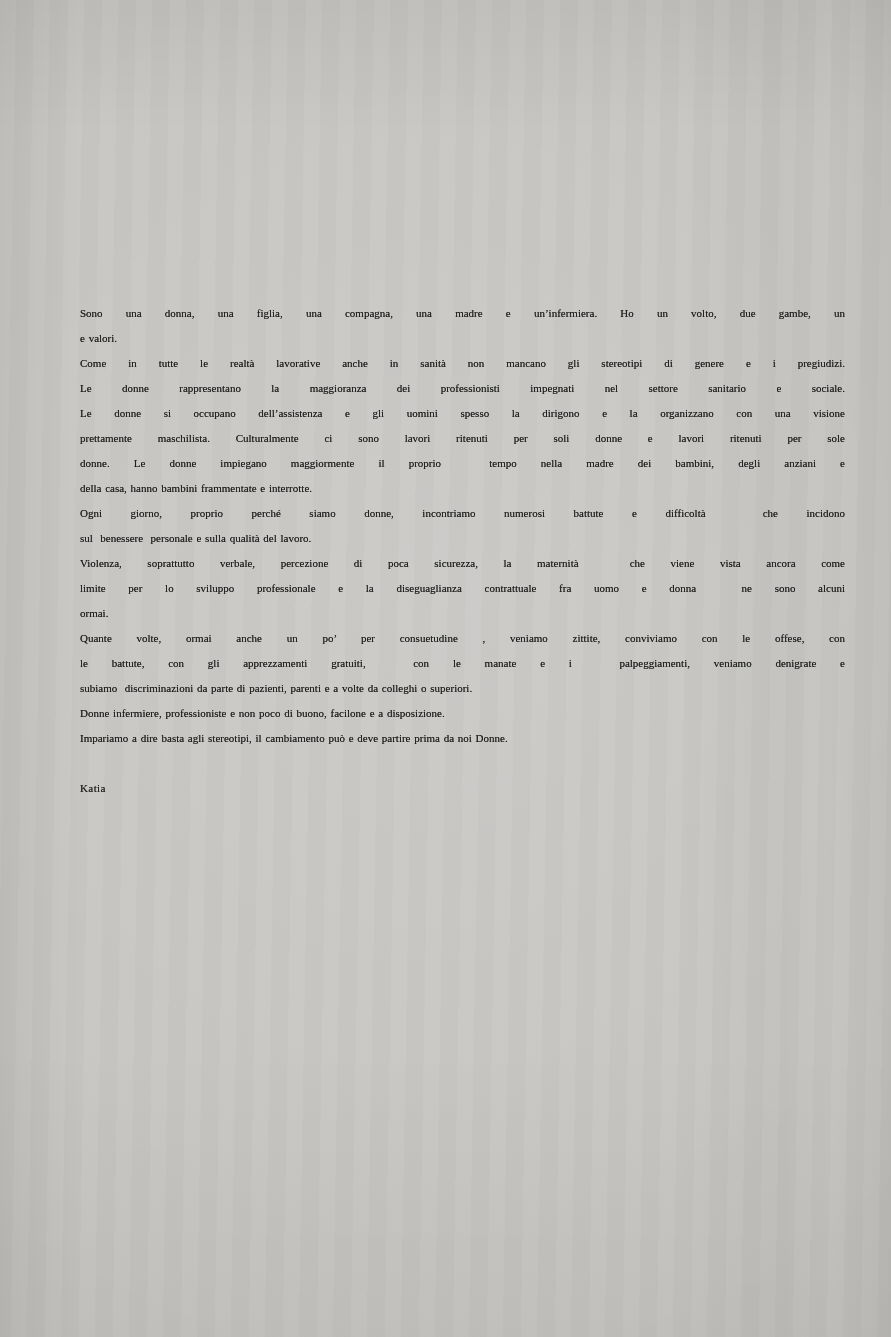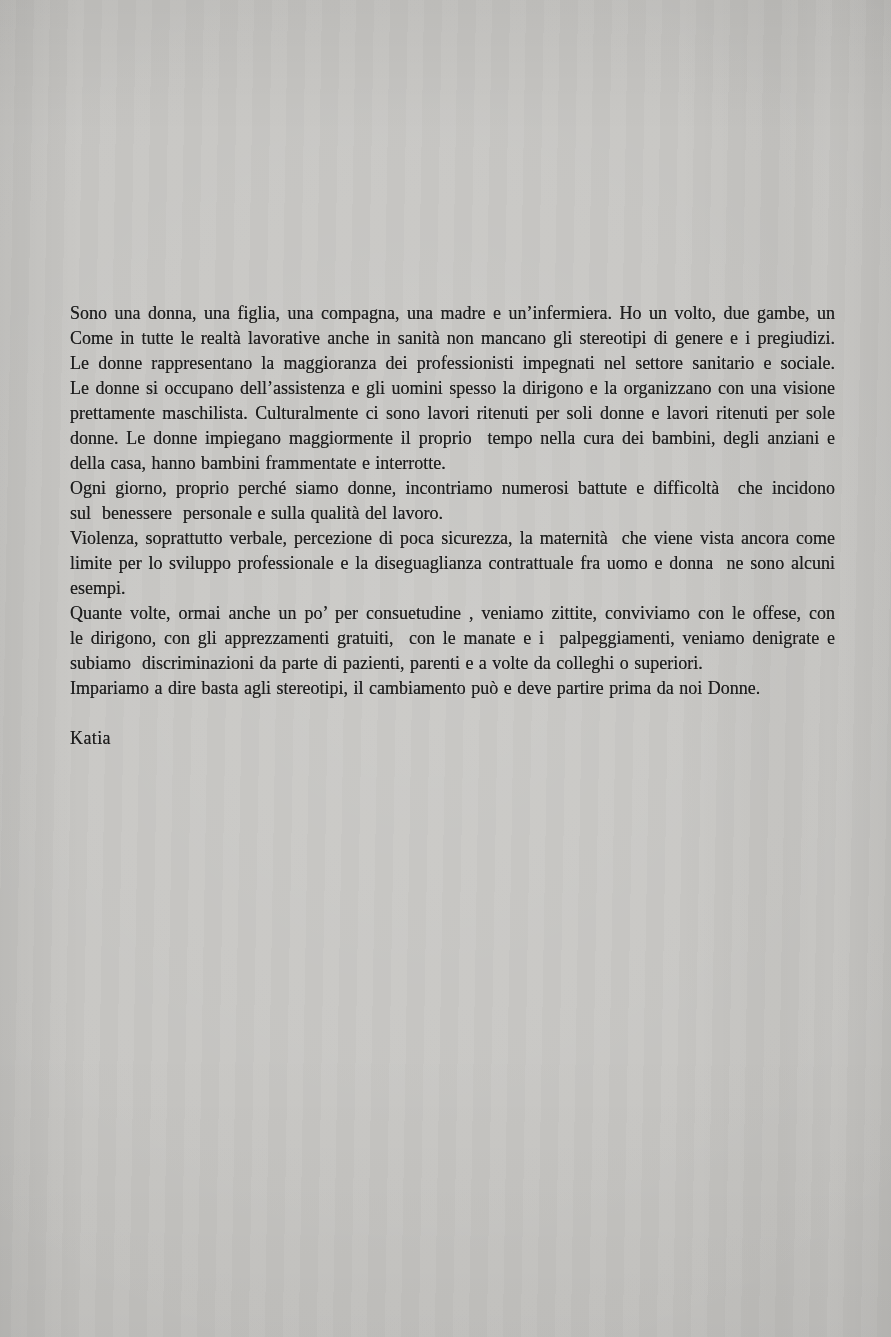--- a/index.html
+++ b/index.html
@@ -26,24 +26,24 @@
       
       linear-gradient(90deg, rgba(0,0,0,0.05) 0%, rgba(0,0,0,0.0) 9%, rgba(0,0,0,0.0) 76%, rgba(0,0,0,0.028) 87%, rgba(0,0,0,0.012) 93%, rgba(0,0,0,0.05) 100%),
       
       repeating-linear-gradient(91deg,
         rgba(255,255,255,0.014) 0px, rgba(255,255,255,0.014) 16px,
         rgba(0,0,0,0.014) 16px, rgba(0,0,0,0.014) 34px);
   }
   
   .letter-body {
     position: absolute;
-    left: 70px;
+    left: 80px;
     top: 301px;
     width: 765px;
-    font-size: 18px;
+    font-size: 11px;
     line-height: 25px;
     color: #1e1e1e;
     text-shadow: 0 0 0.6px rgba(40,40,40,0.75);
   }
   .line {
     white-space: pre-wrap;
     min-height: 25px;
   }
   .line.justify {
     text-align: justify;
@@ -58,31 +58,33 @@
   .line.signature {
     letter-spacing: 0.4px;
   }
 </style>
 </head>
 <body>
 
 <div class="photo" style="background-color: rgb(198, 197, 194);">
   <div class="letter-body" style="color: rgb(30, 30, 30);">
       <div class="line justify">Sono una donna, una figlia, una compagna, una madre e un’infermiera. Ho un volto, due gambe, un</div>
+      <div class="line plain">e valori.</div>
       <div class="line justify">Come in tutte le realtà lavorative anche in sanità non mancano gli stereotipi di genere e i pregiudizi.</div>
       <div class="line justify">Le donne rappresentano la maggioranza dei professionisti impegnati nel settore sanitario e sociale.</div>
       <div class="line justify">Le donne si occupano dell’assistenza e gli uomini spesso la dirigono e la organizzano con una visione</div>
       <div class="line justify">prettamente maschilista. Culturalmente ci sono lavori ritenuti per soli donne e lavori ritenuti per sole</div>
-      <div class="line justify">donne. Le donne impiegano maggiormente il proprio  tempo nella cura dei bambini, degli anziani e</div>
+      <div class="line justify">donne. Le donne impiegano maggiormente il proprio  tempo nella madre dei bambini, degli anziani e</div>
       <div class="line plain">della casa, hanno bambini frammentate e interrotte.</div>
       <div class="line justify">Ogni giorno, proprio perché siamo donne, incontriamo numerosi battute e difficoltà  che incidono</div>
       <div class="line plain">sul  benessere  personale e sulla qualità del lavoro.</div>
       <div class="line justify">Violenza, soprattutto verbale, percezione di poca sicurezza, la maternità  che viene vista ancora come</div>
       <div class="line justify">limite per lo sviluppo professionale e la diseguaglianza contrattuale fra uomo e donna  ne sono alcuni</div>
-      <div class="line plain">esempi.</div>
+      <div class="line plain">ormai.</div>
       <div class="line justify">Quante volte, ormai anche un po’ per consuetudine , veniamo zittite, conviviamo con le offese, con</div>
-      <div class="line justify">le dirigono, con gli apprezzamenti gratuiti,  con le manate e i  palpeggiamenti, veniamo denigrate e</div>
+      <div class="line justify">le battute, con gli apprezzamenti gratuiti,  con le manate e i  palpeggiamenti, veniamo denigrate e</div>
       <div class="line plain">subiamo  discriminazioni da parte di pazienti, parenti e a volte da colleghi o superiori.</div>
+      <div class="line plain">Donne infermiere, professioniste e non poco di buono, facilone e a disposizione.</div>
       <div class="line plain">Impariamo a dire basta agli stereotipi, il cambiamento può e deve partire prima da noi Donne.</div>
       <div class="line plain blank"></div>
       <div class="line plain signature">Katia</div>
     </div>
 </div>
 
 </body></html>

